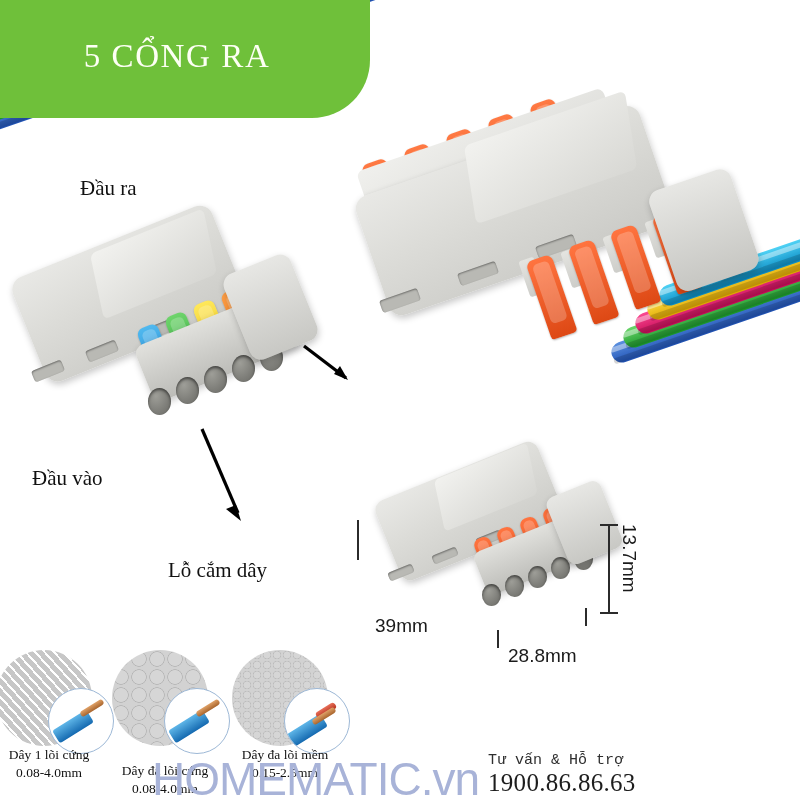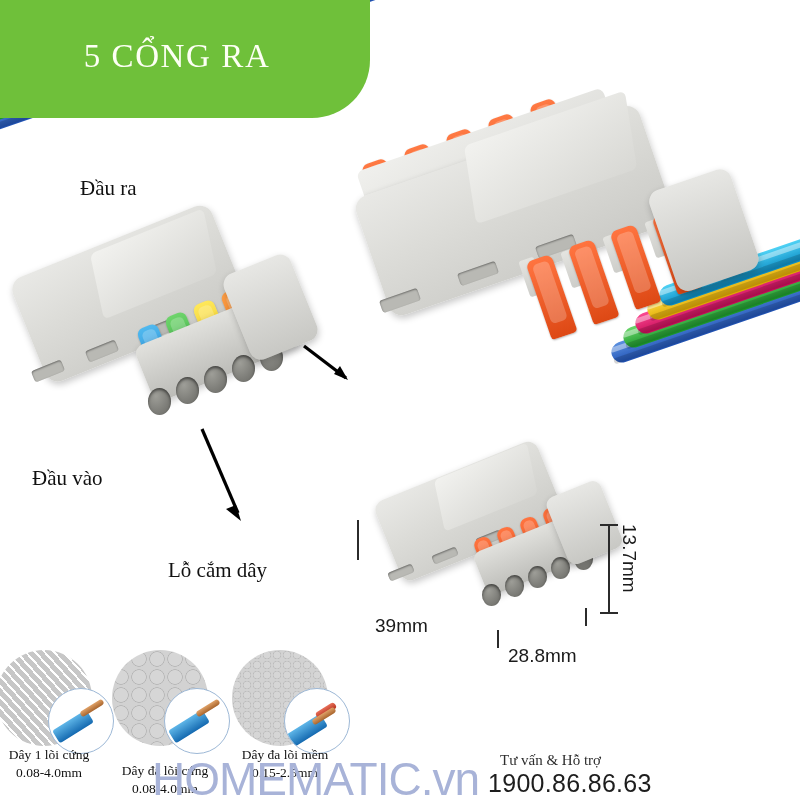--- a/index.html
+++ b/index.html
@@ -160,21 +160,21 @@
     font-size: 46px; font-weight: 400; color: #a8b3d8;
     letter-spacing: -1px; white-space: nowrap;
   }
   .support-small {
     position: absolute; z-index: 61;
     font-family: "Liberation Serif", serif; font-size: 15px; color: #2e2e2e;
     white-space: nowrap;
   }
   .support-phone {
     position: absolute; z-index: 61;
-    font-family: Liberation Sans, sans-serif; font-size: 25px; color: #1d1d1d;
+    font-family: Liberation Serif, serif; font-size: 25px; color: #1d1d1d;
     white-space: nowrap; letter-spacing: .3px;
   }
 </style>
 </head>
 <body>
 
 <div id="stage">
 
   <div>
     <div class="wire" style="left:-30px;  top:118px; width:440px; background:linear-gradient(180deg,#5b90e0,#2052b4); transform:rotate(-19deg);"></div>
@@ -388,16 +388,16 @@
       <div class="mag-wire-red" style="left:30px; top:18px;"></div>
       <div class="mag-wire-core" style="left:26px; top:24px;"></div>
     </div>
     <div class="wirefig-cap" style="left:-12px; top:96px;">
       <div>Dây đa lõi mềm</div>
       <div>0.15-2.5mm</div>
     </div>
   </div>
 
   <div class="watermark" style="left:152px; top:752px;">HOMEMATIC.vn</div>
-  <div class="support-small" style="left:500px; top:752px;">Tư vấn &amp; Hỗ trợ</div>
+  <div class="support-small" style="left:488px; top:752px;font-family:Liberation Mono, monospace;">Tư vấn &amp; Hỗ trợ</div>
   <div class="support-phone" style="left:488px; top:769px;">1900.86.86.63</div>
 
 </div>
 
 </body></html>

